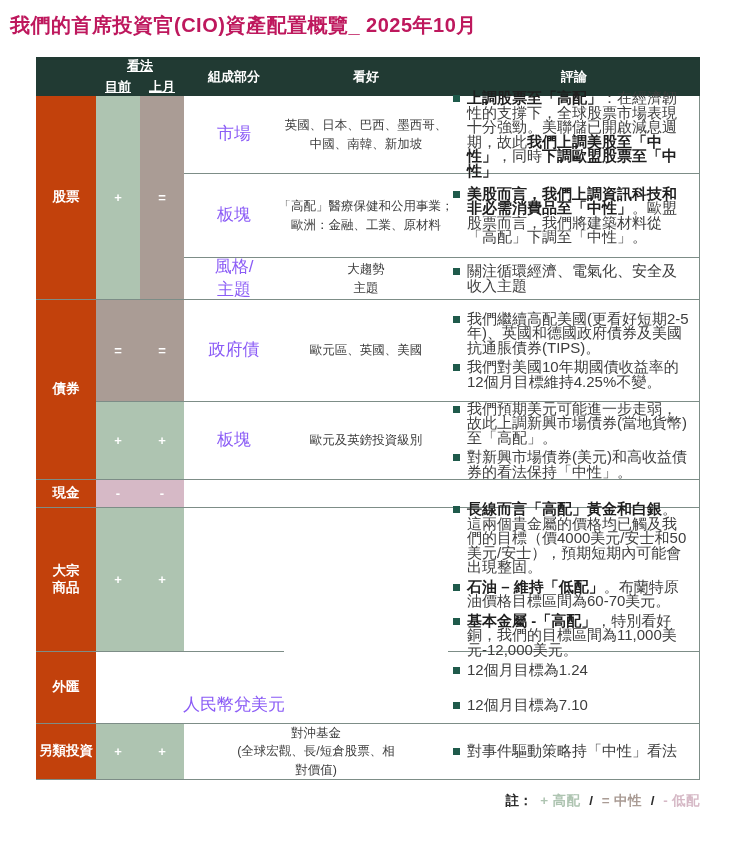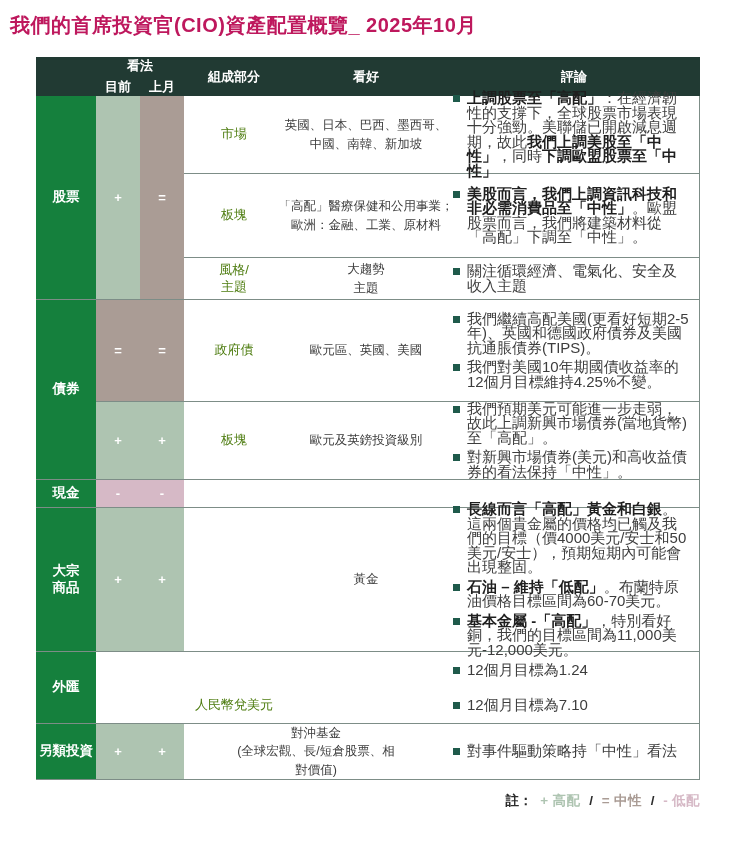--- a/index.html
+++ b/index.html
@@ -5,27 +5,27 @@
   html,body{margin:0;padding:0;background:#fff;}
   .page{position:relative;width:740px;height:845px;background:#ffffff;overflow:hidden;
         font-family:"Liberation Sans","DejaVu Sans",sans-serif;color:#3d3d3d;}
   .title{position:absolute;top:12px;left:10px;margin:0;font-size:20px;font-weight:bold;
          color:#be185d;letter-spacing:0.5px;white-space:nowrap;}
   .alloc-table{position:absolute;top:57px;left:36px;width:664px;display:grid;
          grid-template-columns:60px 44px 44px 100px 164px 252px;
          grid-template-rows:39px 78px 84px 42px 102px 78px 28px 144px 36px 36px 56px;}
   .cell{box-sizing:border-box;display:flex;align-items:center;justify-content:center;}
   .hdr{background:#213a33;color:#ffffff;font-weight:bold;font-size:13px;}
-  .hdr-view{flex-direction:column;justify-content:center;gap:3px;}
+  .hdr-view{flex-direction:column;justify-content:center;gap:3px;text-decoration:underline;}
   .hdr-view .subcols{display:flex;width:100%;}
   .hdr-view .subcols span{flex:1;text-align:center;}
-  .side{background:#15803d;color:#ffffff;font-weight:bold;font-size:13.5px;
+  .side{background:#c2410c;color:#ffffff;font-weight:bold;font-size:13.5px;
         text-align:center;white-space:pre-line;line-height:1.25;}
   .view{color:#ffffff;font-weight:bold;font-size:13px;}
-  .comp{font-size:13px;text-align:center;white-space:pre;line-height:1.3;color:#4d7c0f;}
+  .comp{font-size:17px;text-align:center;white-space:pre;line-height:1.3;color:#8b5cf6;}
   .fav{font-size:12.5px;text-align:center;white-space:pre;line-height:1.45;color:#3d3d3d;}
   .comm{flex-direction:column;align-items:stretch;justify-content:center;
         padding:4px 8px 4px 5px;gap:5px;}
   .bb{border-bottom:1px solid #7d8d87;}
   .br{border-right:1px solid #7d8d87;}
   .bullet-item{display:flex;align-items:flex-start;}
   .bullet-square{width:7px;height:7px;background:#1f5a4b;margin:4px 7px 0 0;flex-shrink:0;}
   .bullet-text{font-size:15px;line-height:14.5px;color:#3d3d3d;}
   .bullet-text .bold{font-weight:bold;color:#1f1f1f;}
   .legend{position:absolute;top:792px;left:36px;width:664px;text-align:right;
@@ -125,21 +125,20 @@
     <div class="cell view bb" style="grid-area: 7 / 2 / 8 / 3; background: rgb(214, 185, 198);">-</div>
     <div class="cell view bb" style="grid-area: 7 / 3 / 8 / 4; background: rgb(214, 185, 198);">-</div>
     <div class="cell bb" style="grid-area:7/4/8/6"></div>
     <div class="cell bb br" style="grid-area:7/6/8/7"></div>
 
     <div class="cell side bb" style="grid-area:8/1/9/2">大宗
 商品</div>
     <div class="cell view bb" style="grid-area: 8 / 2 / 9 / 3; background: rgb(174, 196, 177);">+</div>
     <div class="cell view bb" style="grid-area: 8 / 3 / 9 / 4; background: rgb(174, 196, 177);">+</div>
     <div class="cell bb" style="grid-area:8/4/9/5"></div>
-    <div class="cell fav bb" style="grid-area:8/5/9/6">黃金</div>
     <div class="cell comm bb br" style="grid-area:8/6/9/7">
         <div class="bullet-item">
           <span class="bullet-square" style="background: rgb(31, 90, 75);"></span>
           <div class="bullet-text"><span class="bold">長線而言「高配」黃金和白銀</span><span>。這兩個貴金屬的價格均已觸及我們的目標（價4000美元/安士和50美元/安士），預期短期內可能會出現整固。</span></div>
         </div>
         <div class="bullet-item">
           <span class="bullet-square" style="background: rgb(31, 90, 75);"></span>
           <div class="bullet-text"><span class="bold">石油 – 維持「低配」</span><span>。布蘭特原油價格目標區間為60-70美元。</span></div>
         </div>
         <div class="bullet-item">

